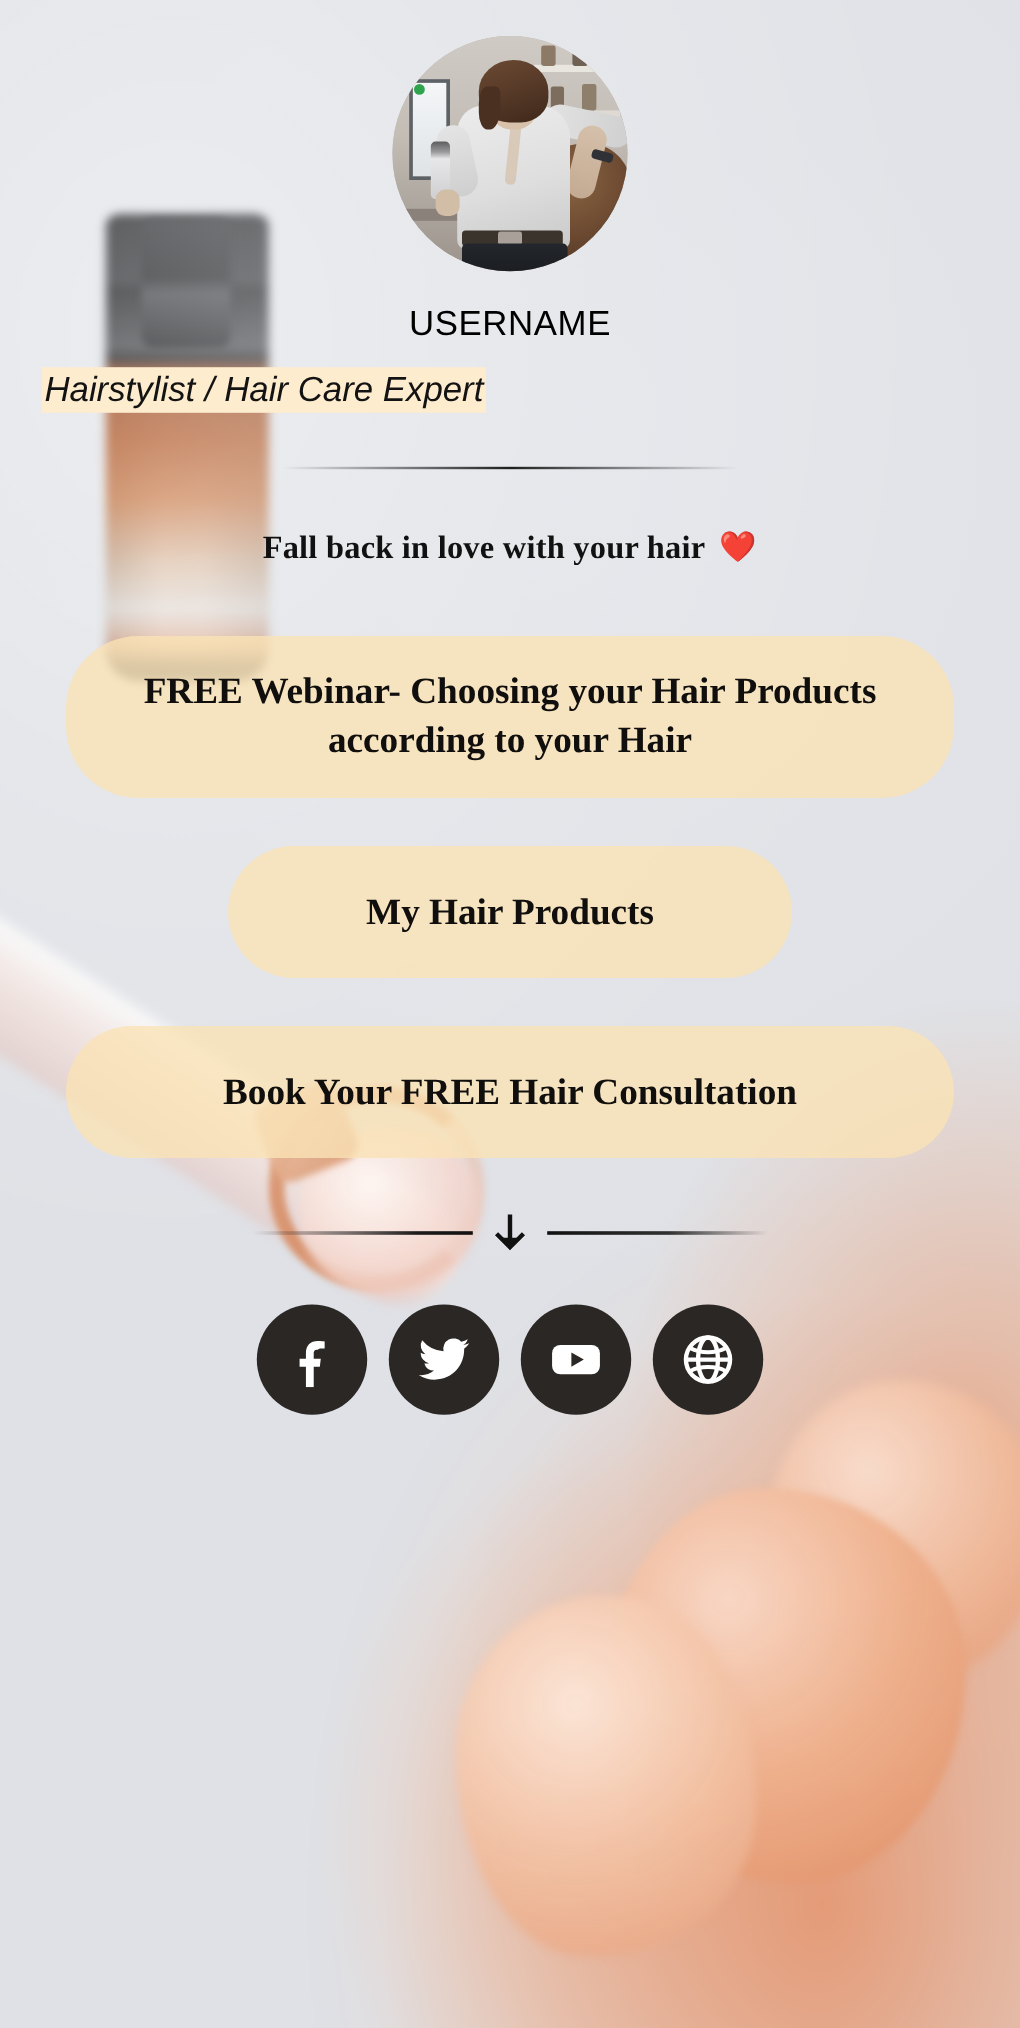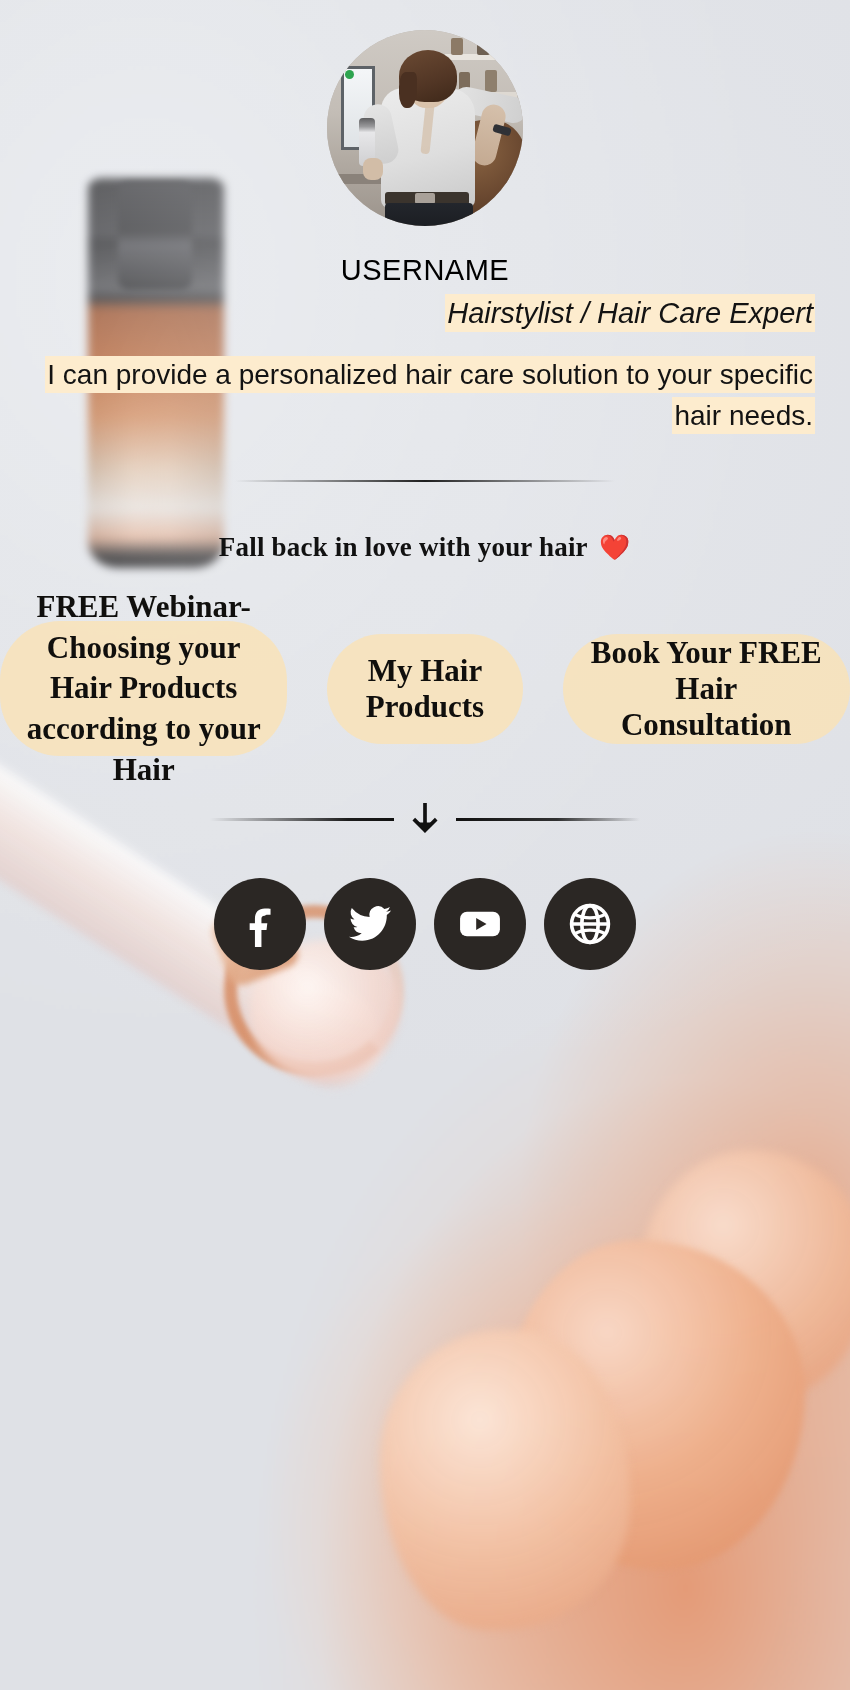--- a/index.html
+++ b/index.html
@@ -241,23 +241,23 @@
     margin-top: 28px;
     font-size: 29px;
     letter-spacing: 0.5px;
     color: #000000;
     font-weight: 400;
     font-family: "Liberation Sans", sans-serif;
   }
 
   
   .bio-block {
-    margin-top: 8px;
+    margin-top: 20px;
     width: 780px;
-    text-align: right;
+    text-align: left;
     line-height: 1.30;
   }
   .tagline-role {
     display: inline;
     font-style: italic;
     font-size: 29px;
     font-weight: 400;
     color: #131313;
     background: #fdecce;
     box-decoration-break: clone;
@@ -297,21 +297,21 @@
     align-items: center;
     gap: 12px;
   }
   .heart { font-size: 25px; line-height: 1; }
 
   
   .links {
     margin-top: 58px;
     width: 850px;
     display: flex;
-    flex-direction: row;
+    flex-direction: column;
     align-items: center;
     gap: 40px;
   }
   .link-btn {
     background: rgba(250,226,181,0.80);
     border-radius: 60px;
     color: #100f0d;
     font-family: "Liberation Serif", serif;
     font-weight: bold;
     text-align: center;
@@ -414,23 +414,20 @@
       <div class="ap-green2"></div>
     </div>
   </div>
 
   <div class="username">USERNAME</div>
 
   <div class="bio-block">
     <div>
       <span class="tagline-role">Hairstylist / Hair Care Expert</span>
     </div>
-    <div class="bio-desc">
-      <span>I can provide a personalized hair care solution to your specific hair needs.</span>
-    </div>
   </div>
 
   <div class="divider"></div>
 
   <div class="headline">
     <span>Fall back in love with your hair</span>
     <span class="heart">❤️</span>
   </div>
 
   <div class="links">

